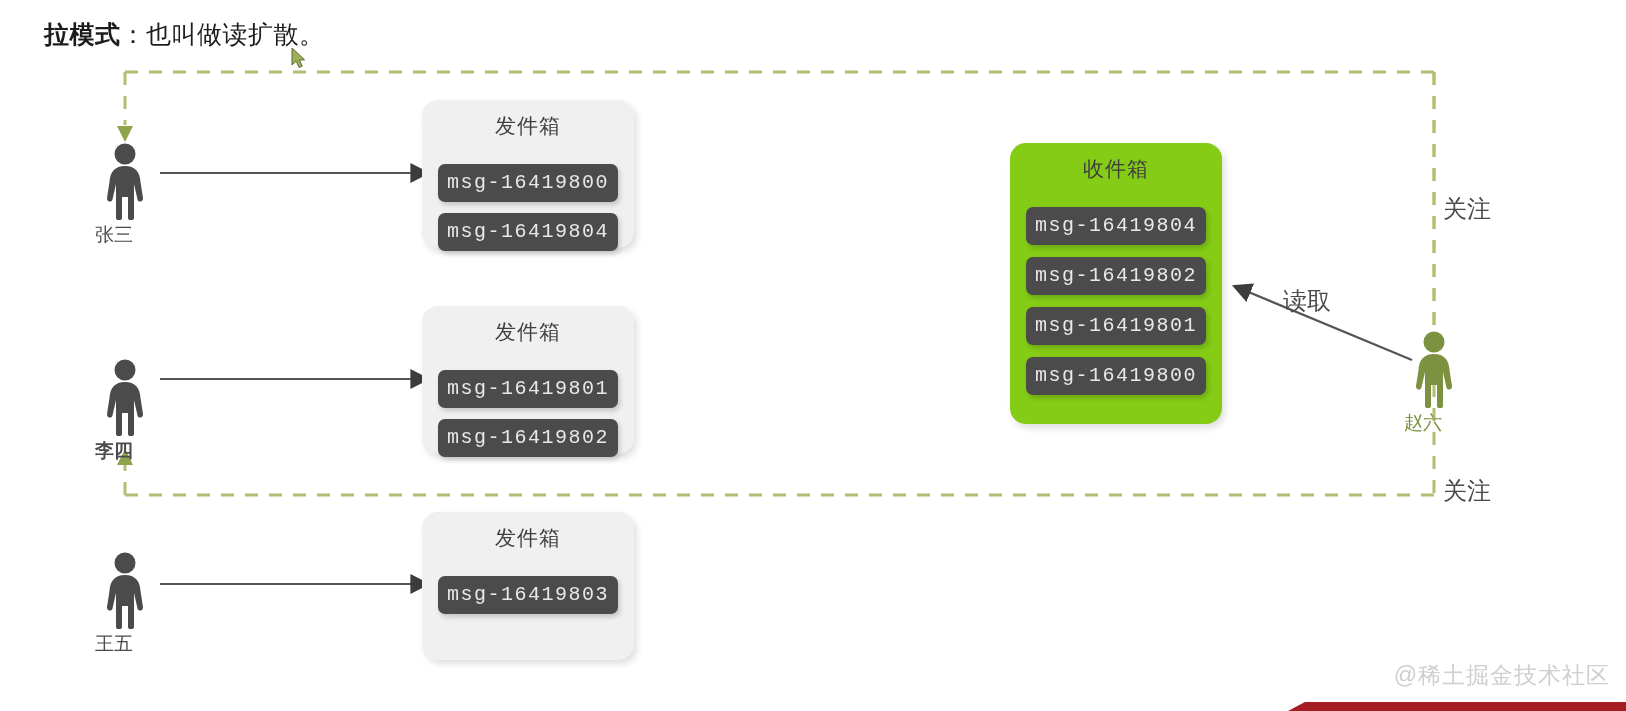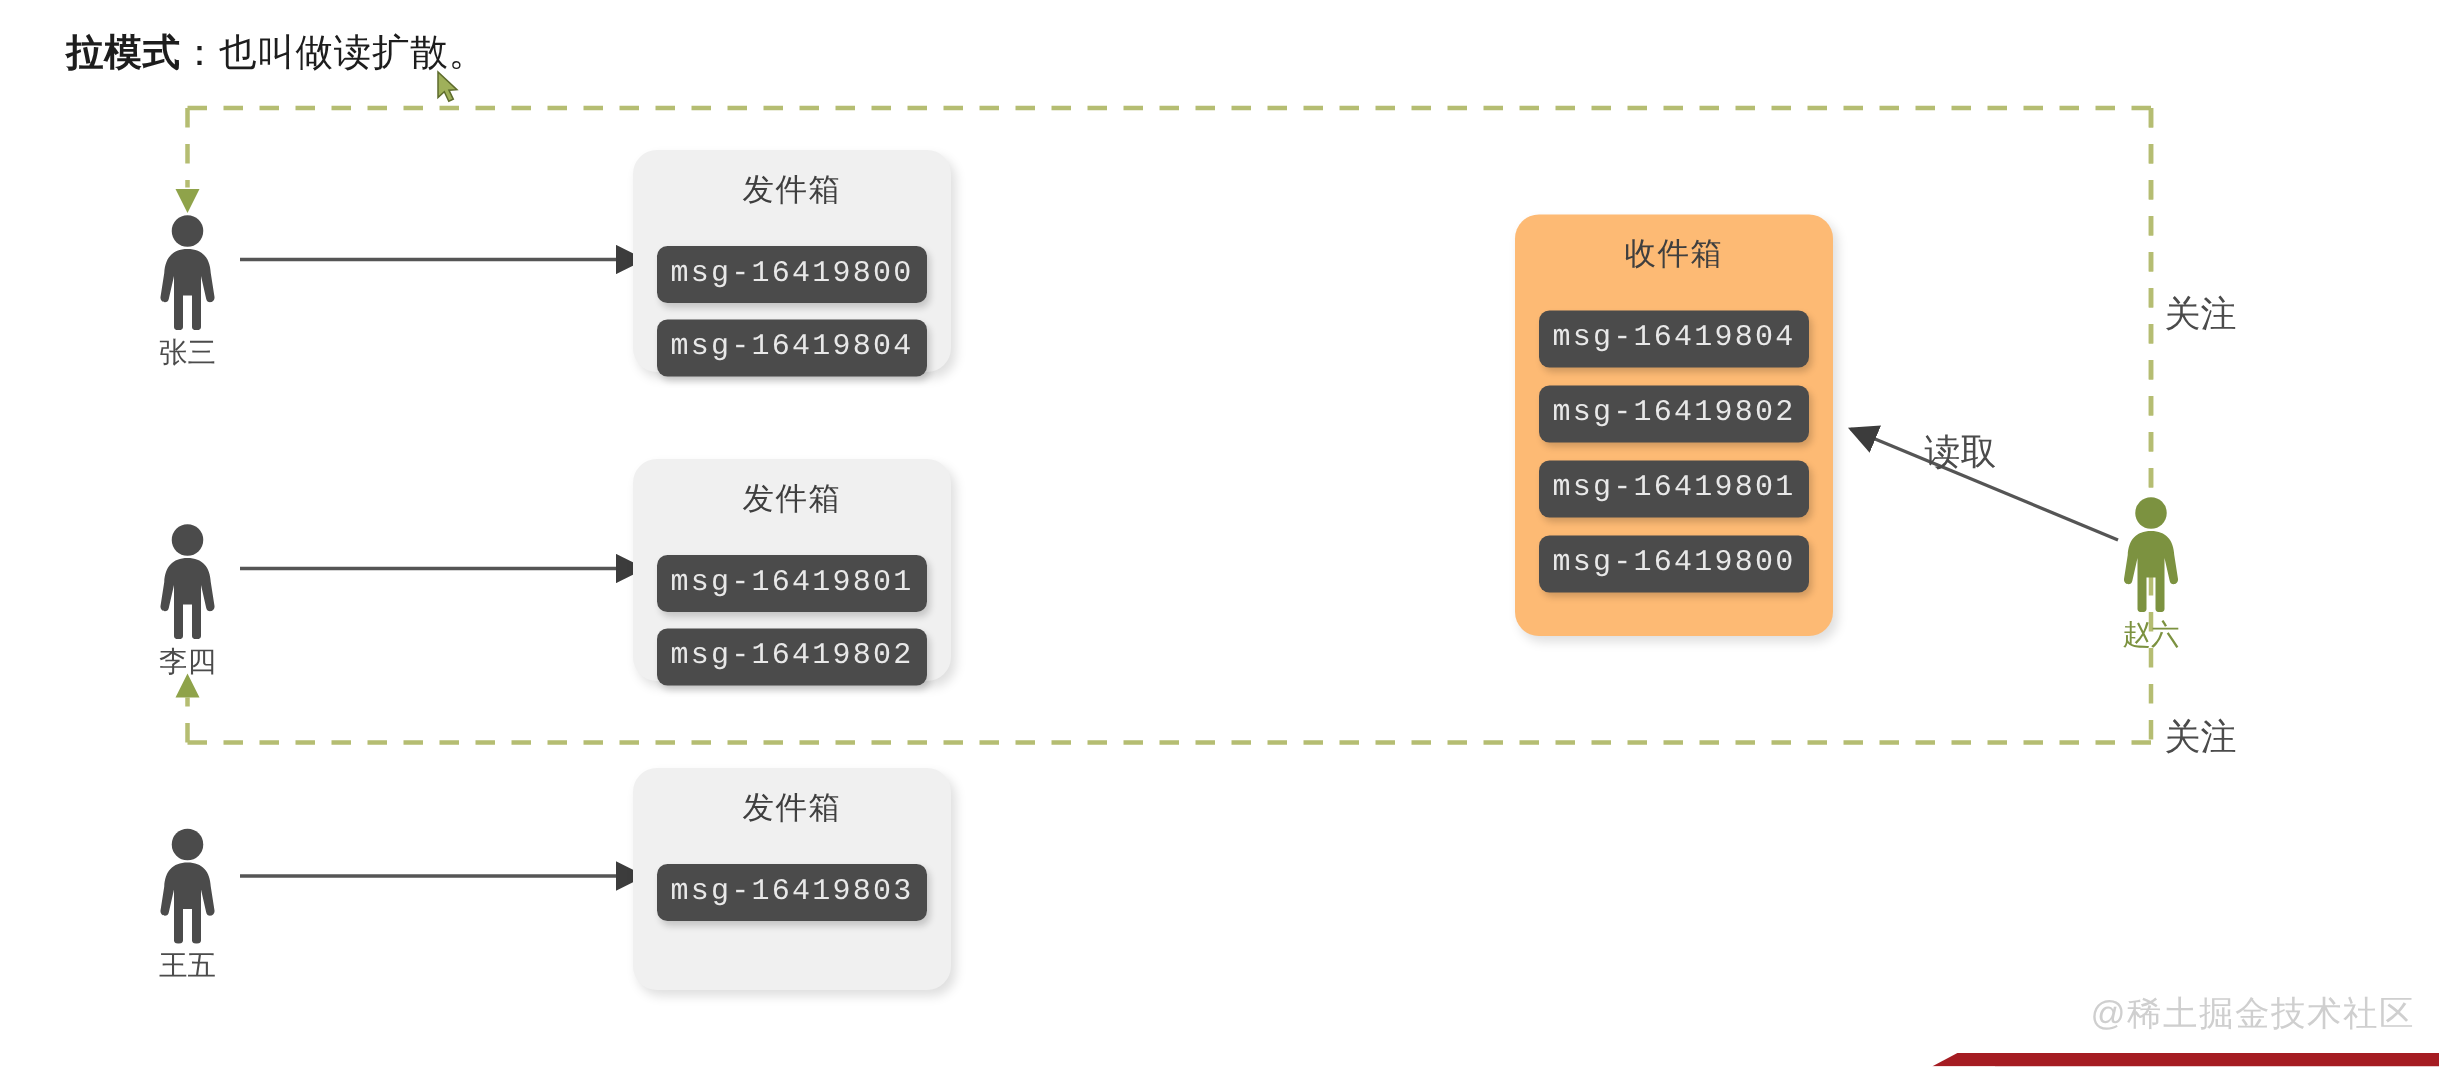--- a/index.html
+++ b/index.html
@@ -36,21 +36,20 @@
     left: 0;
     top: 0;
     width: 1626px;
     height: 711px;
     pointer-events: none;
   }
   
   .person {
     position: absolute;
     width: 60px;
-    text-align: center;
   }
   .person .glyph {
     display: block;
     width: 60px;
     height: 78px;
   }
   .person .name {
     display: block;
     margin-top: 2px;
     font-size: 19px;
@@ -64,21 +63,21 @@
   .box {
     position: absolute;
     border-radius: 16px;
     box-sizing: border-box;
     box-shadow: 3px 4px 7px rgba(0,0,0,0.13);
   }
   .box.outbox {
     background: #f0f0f0;
   }
   .box.inbox {
-    background: #fdba74;
+    background: #84cc16;
   }
   .box-title {
     text-align: center;
     font-size: 21px;
     color: #3f3f3f;
     padding-top: 12px;
     padding-bottom: 8px;
     letter-spacing: 1px;
   }
   .msg-list {
@@ -190,21 +189,21 @@
   </svg>
 
   <div class="person" style="left:95px; top:142px;">
     <svg class="glyph" viewBox="0 0 60 78">
       <circle cx="30" cy="12" r="10.5" fill="#4b4b4b"></circle>
       <path d="M30,24 C20,24 15,30 14.5,40 L12,56 C11.6,60 17,61 17.6,57 L21,42 L21,46 L21,76 C21,79 27,79 27,76 L27,55 L33,55 L33,76 C33,79 39,79 39,76 L39,46 L39,42 L42.4,57 C43,61 48.4,60 48,56 L45.5,40 C45,30 40,24 30,24 z" fill="#4b4b4b"></path>
     </svg>
     <span class="name">张三</span>
   </div>
 
-  <div class="person" style="left:95px; top:348px;">
+  <div class="person" style="left:95px; top:358px;font-weight:bold;">
     <svg class="glyph" viewBox="0 0 60 78">
       <circle cx="30" cy="12" r="10.5" fill="#4b4b4b"></circle>
       <path d="M30,24 C20,24 15,30 14.5,40 L12,56 C11.6,60 17,61 17.6,57 L21,42 L21,46 L21,76 C21,79 27,79 27,76 L27,55 L33,55 L33,76 C33,79 39,79 39,76 L39,46 L39,42 L42.4,57 C43,61 48.4,60 48,56 L45.5,40 C45,30 40,24 30,24 z" fill="#4b4b4b"></path>
     </svg>
     <span class="name">李四</span>
   </div>
 
   <div class="person green" style="left:1404px; top:330px;">
     <svg class="glyph" viewBox="0 0 60 78">
       <circle cx="30" cy="12" r="10.5" fill="#7c9240"></circle>

